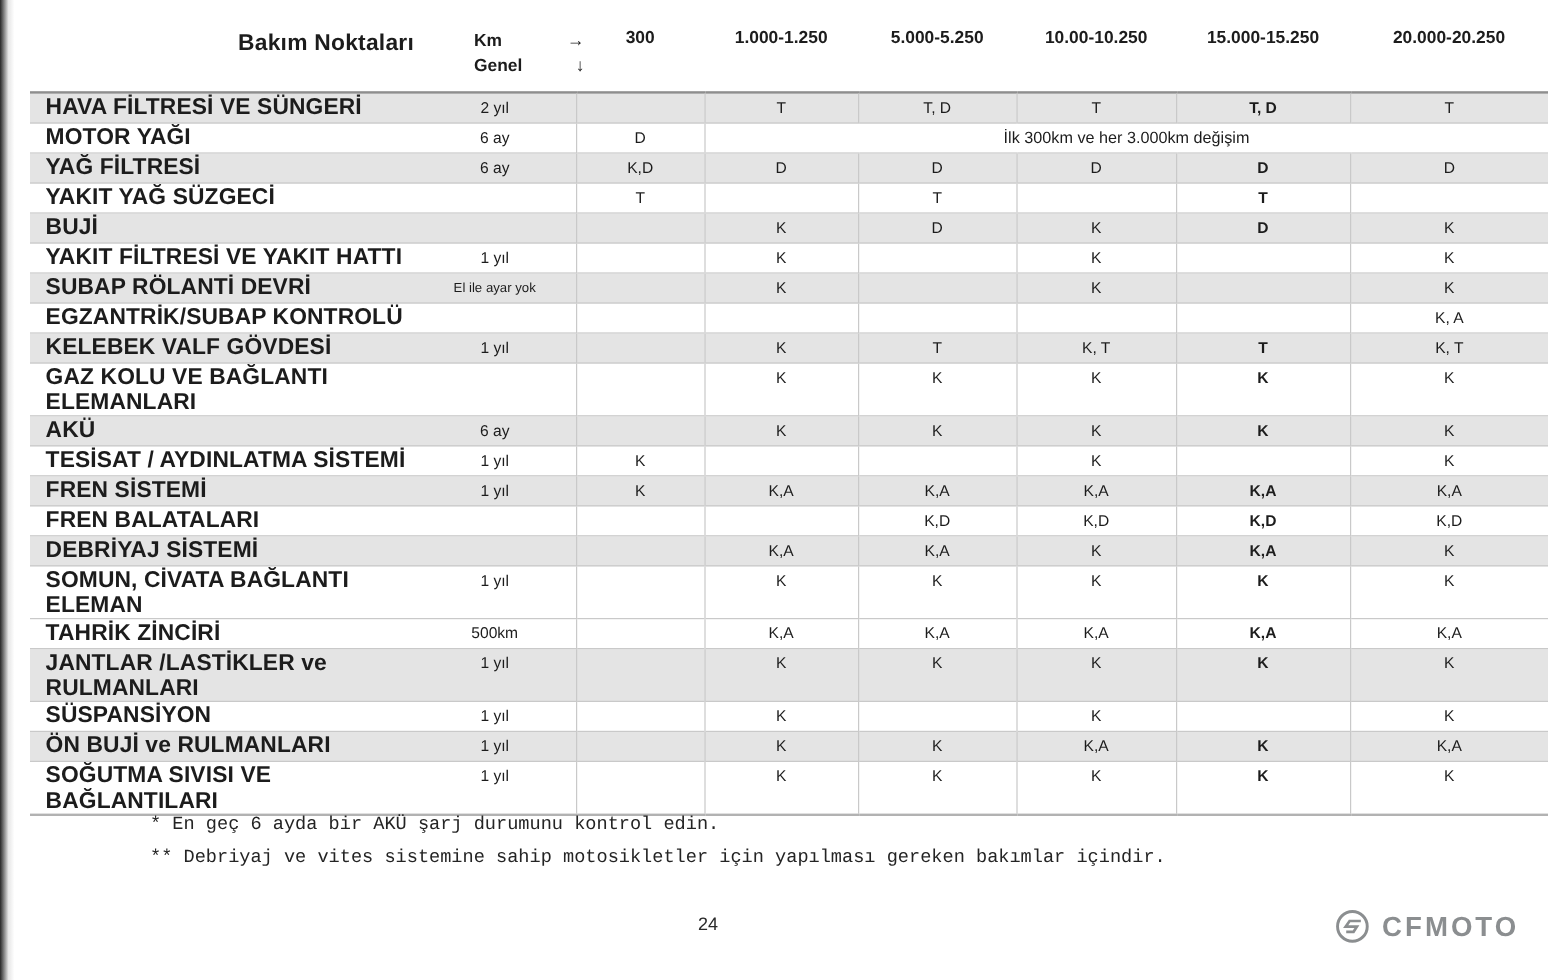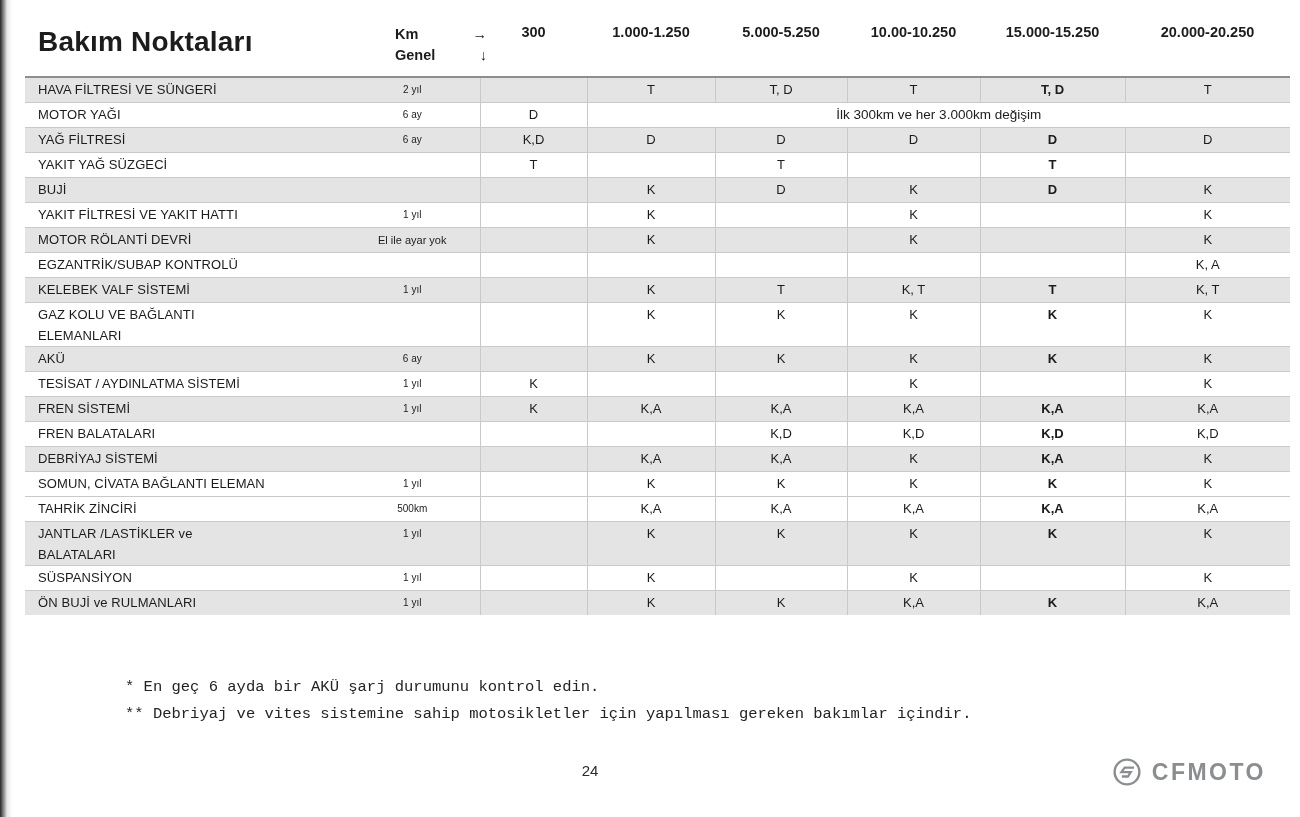--- a/index.html
+++ b/index.html
@@ -30,44 +30,44 @@
   col.c-genel { width:135px; }
   col.c-d0 { width:107px; }
   col.c-d1 { width:128px; }
   col.c-d2 { width:132px; }
   col.c-d3 { width:133px; }
   col.c-d4 { width:145px; }
   col.c-d5 { width:165px; }
 
   thead th { vertical-align:top; padding:6px 0 10px 0; font-weight:bold; }
   th.title-cell {
-    text-align:left; font-size:28px; letter-spacing:0.2px;
+    text-align:right; font-size:19px; letter-spacing:0.2px;
     padding-left:13px; padding-top:10px;
   }
   th.kmgenel-cell {
     text-align:left; font-size:14.5px; line-height:1.45; padding-left:18px; padding-top:8px;
   }
   .kmgenel-row { display:flex; justify-content:space-between; width:92px;margin-left:32px; }
   th.colhead { text-align:center; font-size:14.5px; padding-top:8px; }
 
   tbody td {
     height:23px; padding:1px 4px 0 4px;
     font-size:13px; line-height:21px;
     text-align:center; vertical-align:top;
     border-top:1px solid #c9c9c9;
     white-space:pre-line;
   }
   tbody tr:first-child td { border-top:2px solid #8e8e8e; }
   tbody tr.last td { border-bottom:2px solid #b2b2b2; }
   tr.row-gray td { background:#e4e4e4; }
   td.label {
-    text-align:left; font-weight:normal; font-size:13px;
+    text-align:left; font-weight:bold; font-size:19px;
     padding-left:13px; letter-spacing:0.1px;
   }
-  td.genel { font-size:10px; }
+  td.genel { font-size:13px; }
   td.genel.small { font-size:11px; line-height:22px; }
   td.data { border-left:1px solid #c9c9c9; }
   td.data.b15 { font-weight:bold; }
   td.span-cell { border-left:1px solid #c9c9c9; font-size:13.5px; }
 
   .footnotes {
     position:absolute; left:125px; top:674px;
     font-family:Liberation Mono, monospace;
     font-size:15.5px; color:#242424; line-height:1.75;
   }
@@ -175,41 +175,41 @@
         <td class="label">YAKIT FİLTRESİ VE YAKIT HATTI</td>
         <td class="genel">1 yıl</td>
         <td class="data"></td>
         <td class="data">K</td>
         <td class="data"></td>
         <td class="data">K</td>
         <td class="data b15"></td>
         <td class="data">K</td>
       </tr>
       <tr class="row-gray">
-        <td class="label">MOTOR RÖLANTİ DEVRİ</td>
+        <td class="label">SUBAP RÖLANTİ DEVRİ</td>
         <td class="genel small">El ile ayar yok</td>
         <td class="data"></td>
         <td class="data">K</td>
         <td class="data"></td>
         <td class="data">K</td>
         <td class="data b15"></td>
         <td class="data">K</td>
       </tr>
       <tr class="row-white">
         <td class="label">EGZANTRİK/SUBAP KONTROLÜ</td>
         <td class="genel"></td>
         <td class="data"></td>
         <td class="data"></td>
         <td class="data"></td>
         <td class="data"></td>
         <td class="data b15"></td>
         <td class="data">K, A</td>
       </tr>
       <tr class="row-gray">
-        <td class="label">KELEBEK VALF SİSTEMİ</td>
+        <td class="label">KELEBEK VALF GÖVDESİ</td>
         <td class="genel">1 yıl</td>
         <td class="data"></td>
         <td class="data">K</td>
         <td class="data">T</td>
         <td class="data">K, T</td>
         <td class="data b15">T</td>
         <td class="data">K, T</td>
       </tr>
       <tr class="row-white">
         <td class="label">GAZ KOLU VE BAĞLANTI
@@ -287,21 +287,21 @@
         <td class="genel">500km</td>
         <td class="data"></td>
         <td class="data">K,A</td>
         <td class="data">K,A</td>
         <td class="data">K,A</td>
         <td class="data b15">K,A</td>
         <td class="data">K,A</td>
       </tr>
       <tr class="row-gray">
         <td class="label">JANTLAR /LASTİKLER ve
-BALATALARI</td>
+RULMANLARI</td>
         <td class="genel">1 yıl</td>
         <td class="data"></td>
         <td class="data">K</td>
         <td class="data">K</td>
         <td class="data">K</td>
         <td class="data b15">K</td>
         <td class="data">K</td>
       </tr>
       <tr class="row-white">
         <td class="label">SÜSPANSİYON</td>
@@ -315,20 +315,30 @@
       </tr>
       <tr class="row-gray">
         <td class="label">ÖN BUJİ ve RULMANLARI</td>
         <td class="genel">1 yıl</td>
         <td class="data"></td>
         <td class="data">K</td>
         <td class="data">K</td>
         <td class="data">K,A</td>
         <td class="data b15">K</td>
         <td class="data">K,A</td>
+      </tr>
+      <tr class="row-white last">
+        <td class="label">SOĞUTMA SIVISI VE BAĞLANTILARI</td>
+        <td class="genel">1 yıl</td>
+        <td class="data"></td>
+        <td class="data">K</td>
+        <td class="data">K</td>
+        <td class="data">K</td>
+        <td class="data b15">K</td>
+        <td class="data">K</td>
       </tr>
     </tbody>
 </table>
 
 <div class="footnotes">
   <div>* En geç 6 ayda bir AKÜ şarj durumunu kontrol edin.</div>
   <div>** Debriyaj ve vites sistemine sahip motosikletler için yapılması gereken bakımlar içindir.</div>
 </div>
 
 <div class="page-number">24</div>

